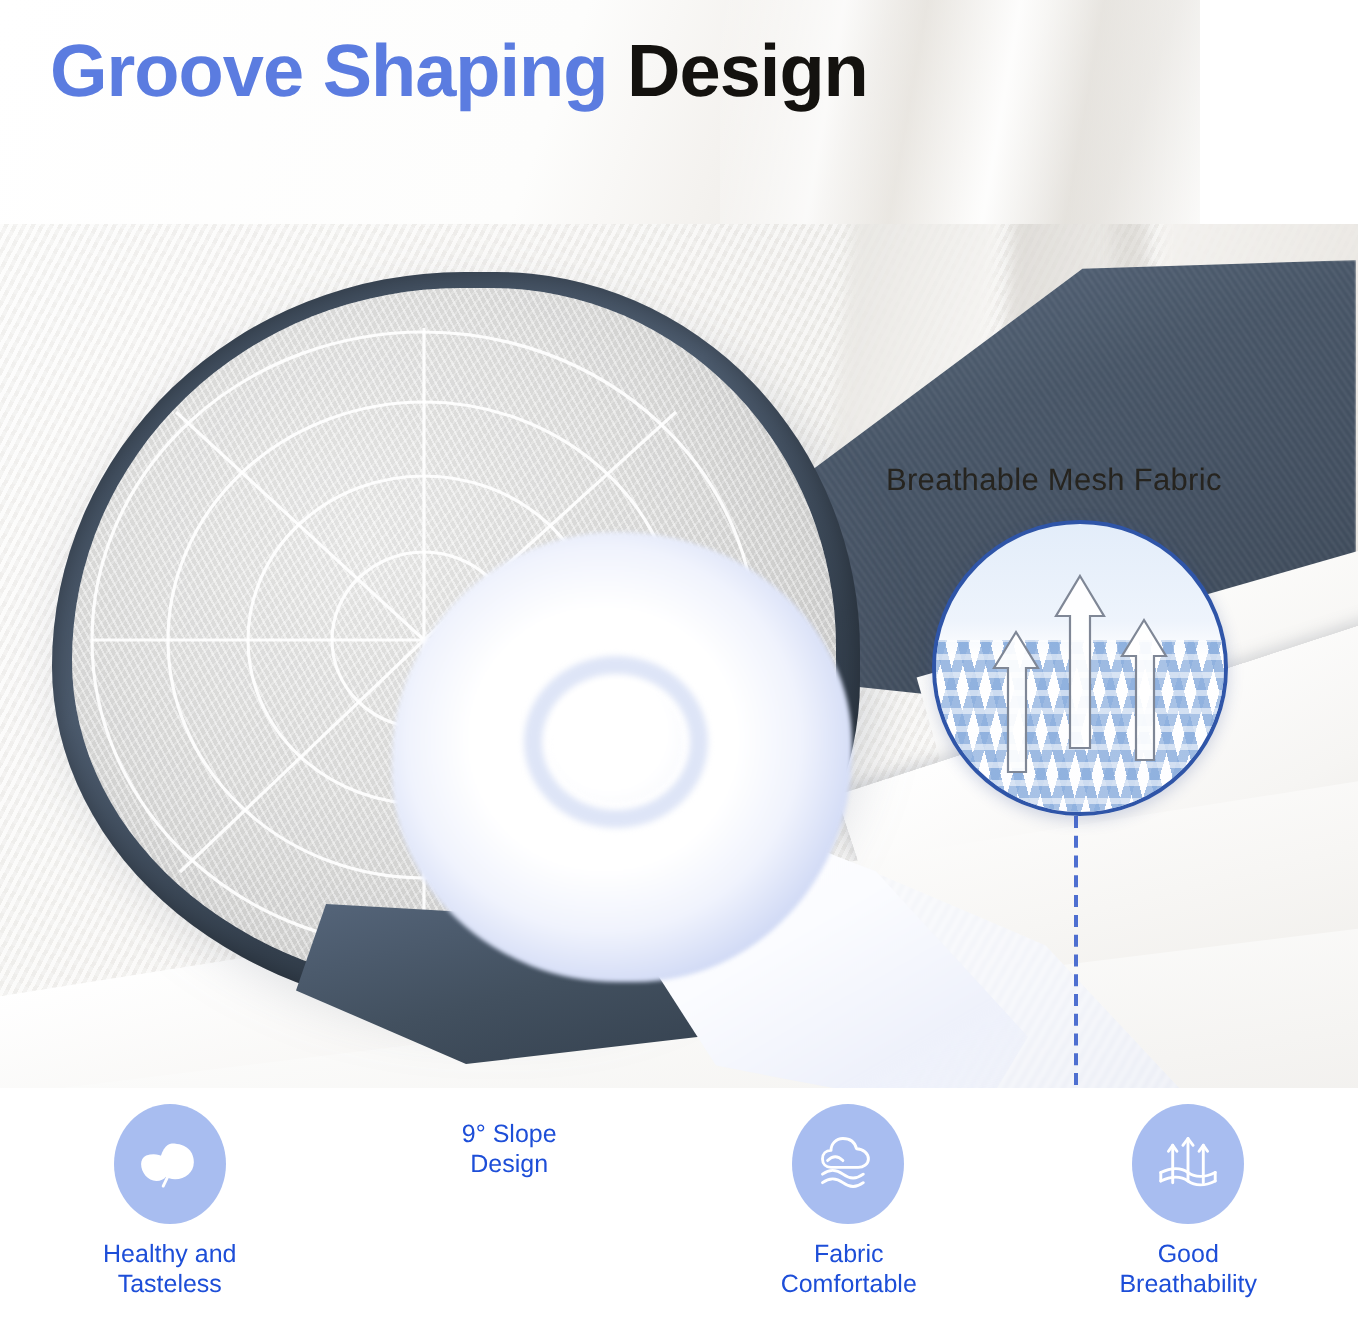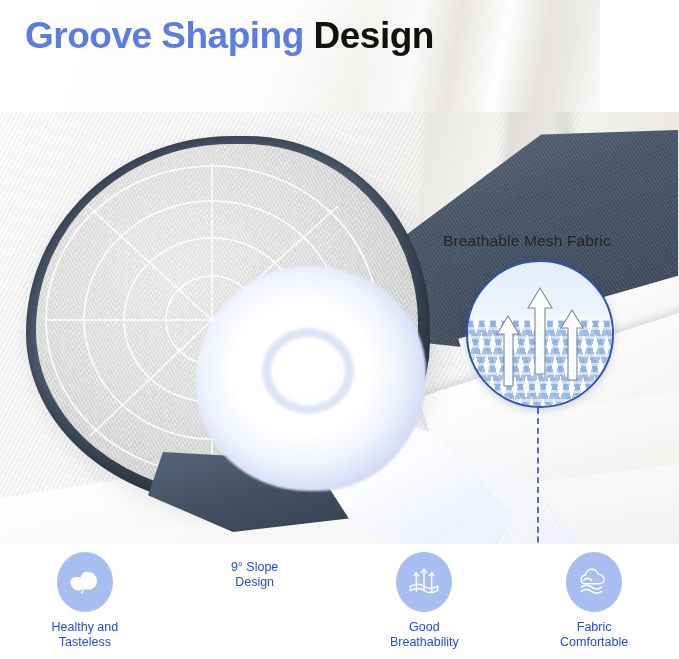--- a/index.html
+++ b/index.html
@@ -326,43 +326,43 @@
 
 
     <div class="feature">
       <div class="f-label">9° Slope
 Design</div>
     </div>
 
     <div class="feature">
       <div class="f-circle">
         <svg viewBox="0 0 40 40" width="34" height="34">
+          <path d="M10 22c-3 0-5-2-5-5s2-5 5-5c0-4 3-7 7-7 4 0 7 2 8 6 4 0 7 3 7 6s-3 5-6 5z"></path>
+          <path d="M8 18c3-3 6-3 9 0"></path>
+          <path d="M5 26c4-3 8-3 12 0 4 3 8 3 12 0"></path>
+          <path d="M5 31c4-3 8-3 12 0 4 3 8 3 12 0"></path>
+        </svg>
+      </div>
+      <div class="f-label">Fabric
+Comfortable</div>
+    </div>
+
+    <div class="feature">
+      <div class="f-circle">
+        <svg viewBox="0 0 40 40" width="34" height="34">
           <path d="M20 5 L20 30"></path>
           <path d="M17 9 L20 5 L23 9"></path>
           <path d="M11 9 L11 31"></path>
           <path d="M8.5 12.5 L11 9 L13.5 12.5"></path>
           <path d="M29 9 L29 31"></path>
           <path d="M26.5 12.5 L29 9 L31.5 12.5"></path>
           <path d="M4 25c6-3 12-3 16 0 4 3 10 3 16 0"></path>
           <path d="M4 30c6-3 12-3 16 0 4 3 10 3 16 0"></path>
           <path d="M4 25 L4 30"></path>
           <path d="M36 25 L36 30"></path>
         </svg>
       </div>
       <div class="f-label">Good
 Breathability</div>
     </div>
 
-    <div class="feature">
-      <div class="f-circle">
-        <svg viewBox="0 0 40 40" width="34" height="34">
-          <path d="M10 22c-3 0-5-2-5-5s2-5 5-5c0-4 3-7 7-7 4 0 7 2 8 6 4 0 7 3 7 6s-3 5-6 5z"></path>
-          <path d="M8 18c3-3 6-3 9 0"></path>
-          <path d="M5 26c4-3 8-3 12 0 4 3 8 3 12 0"></path>
-          <path d="M5 31c4-3 8-3 12 0 4 3 8 3 12 0"></path>
-        </svg>
-      </div>
-      <div class="f-label">Fabric
-Comfortable</div>
-    </div>
-
   </div>
 </div>
 
 </body></html>

